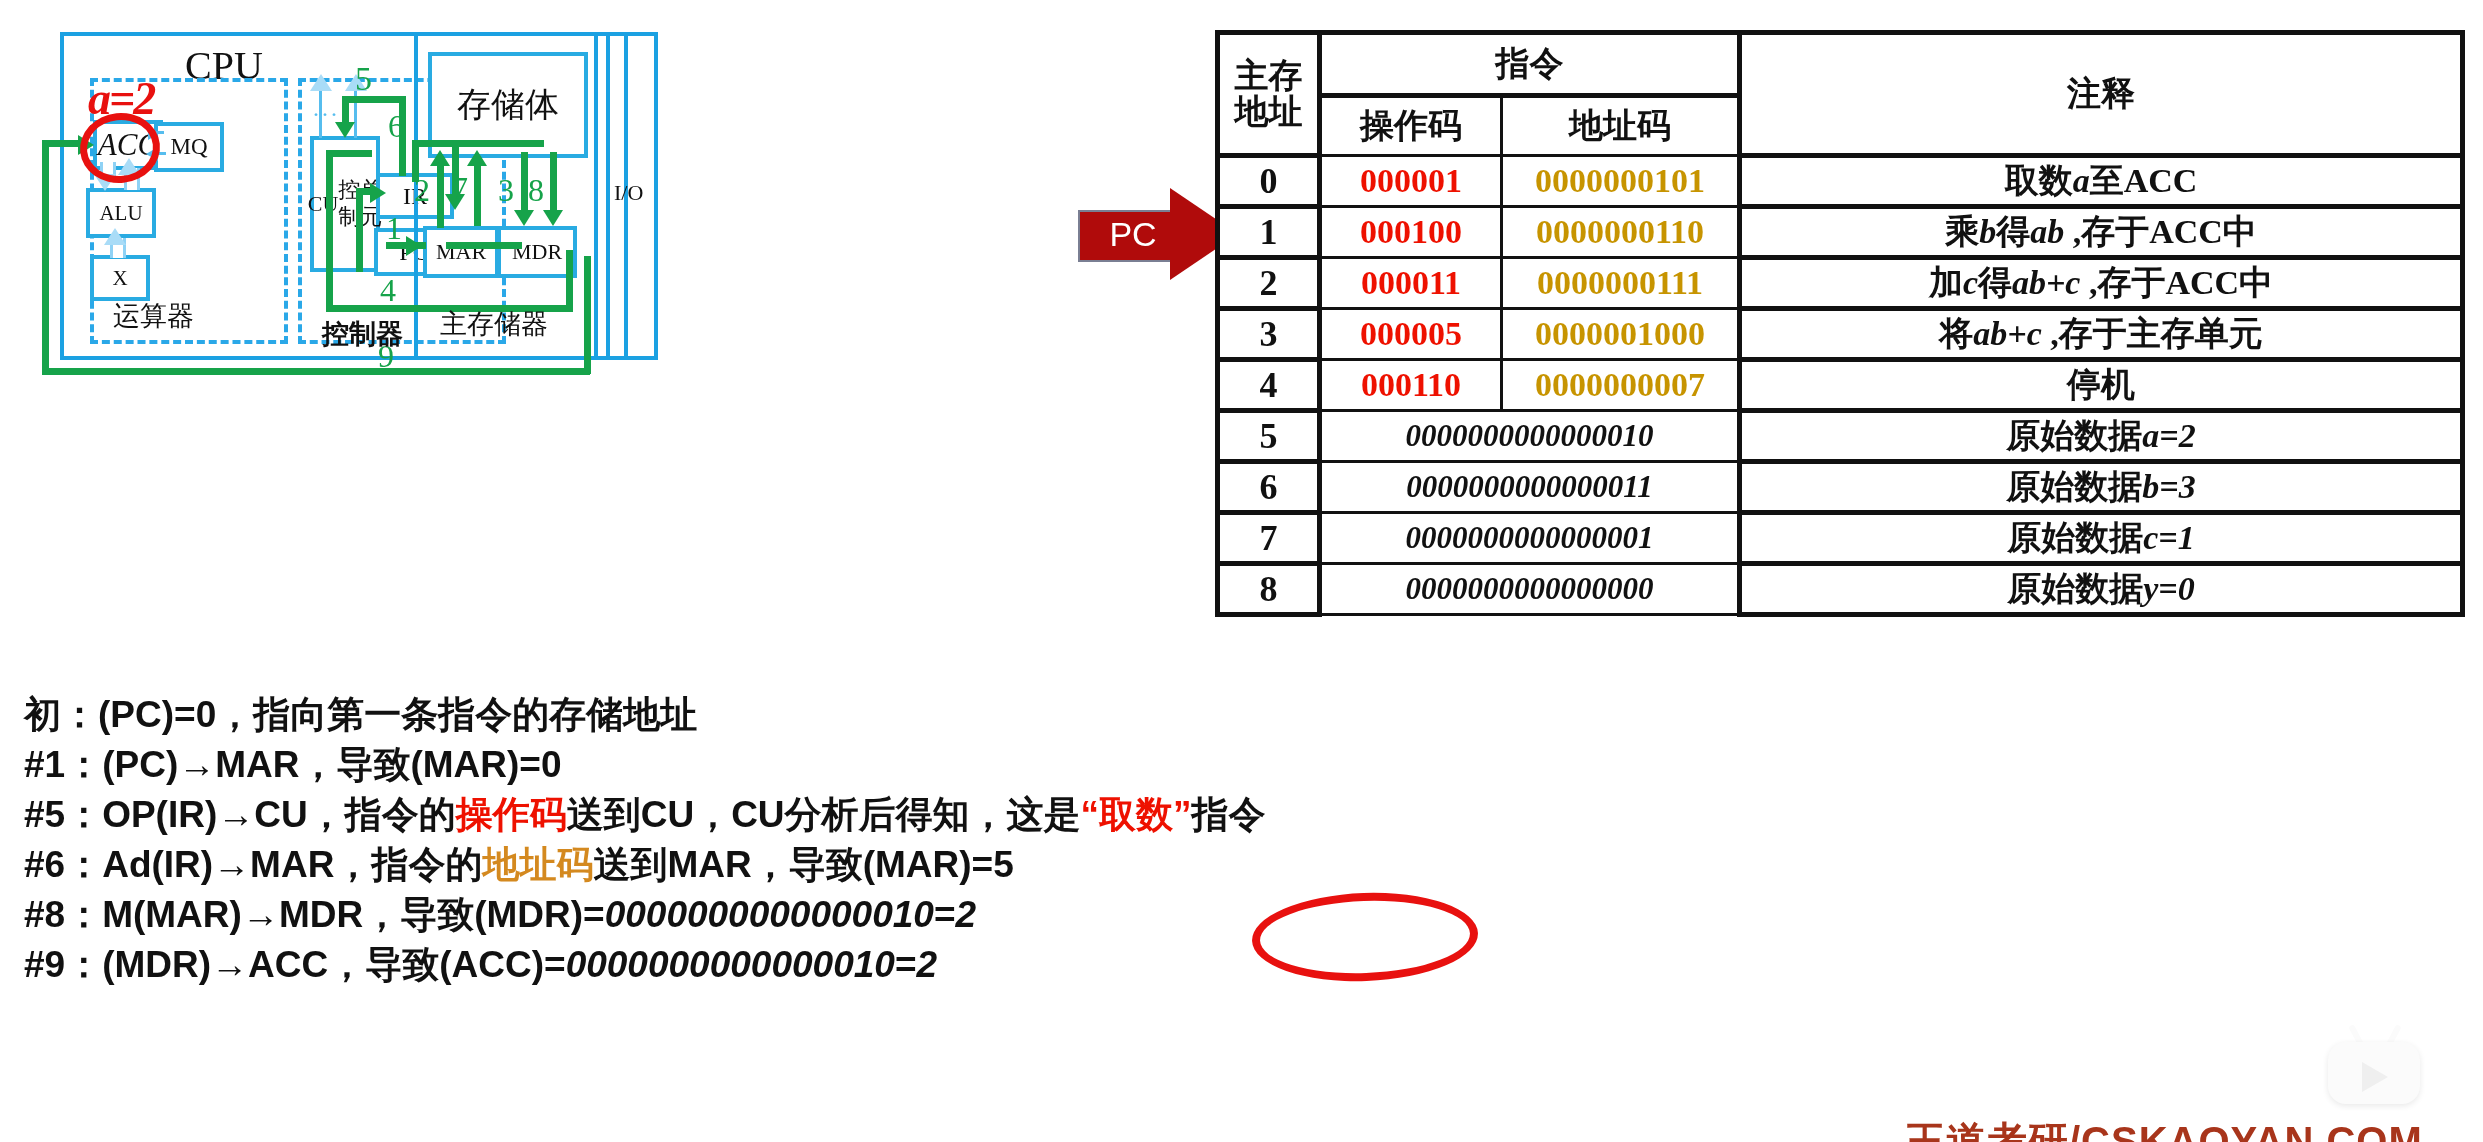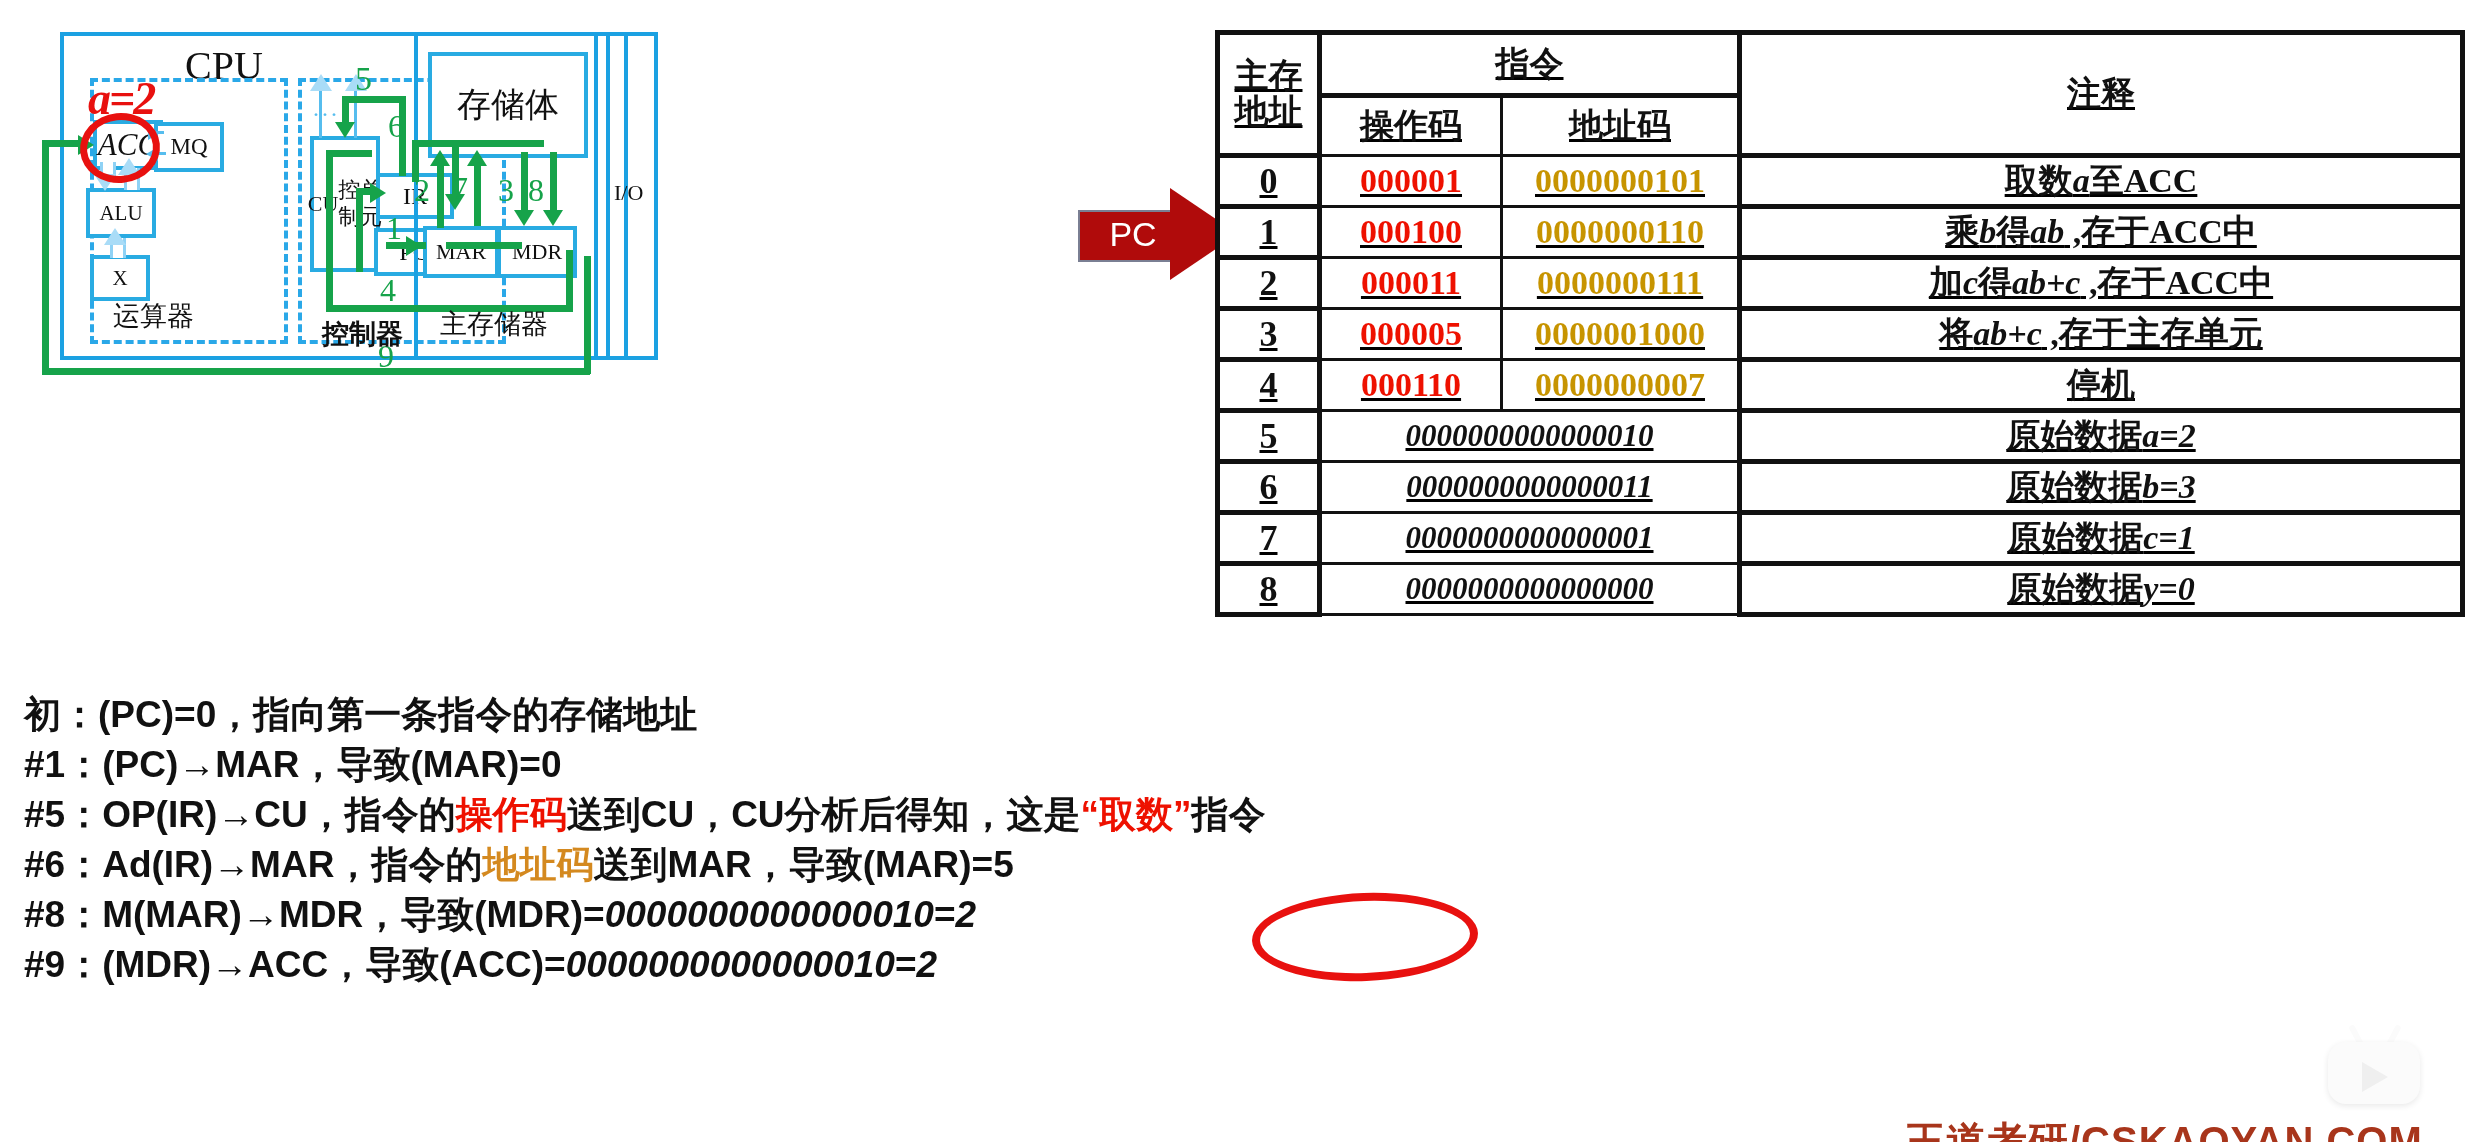--- a/index.html
+++ b/index.html
@@ -58,21 +58,21 @@
   #pc-badge .head{position:absolute;left:92px;top:0px;width:0;height:0;
                   border-top:46px solid transparent;border-bottom:46px solid transparent;
                   border-left:68px solid #b00b0b;}
   #pc-badge .pctext{position:absolute;left:10px;top:24px;width:90px;height:44px;
                     display:flex;align-items:center;justify-content:center;
                     color:#ffffff;font-size:34px;
                     font-family:"Liberation Sans",sans-serif;}
 
   
   #mem-table{position:absolute;left:1215px;top:30px;width:1245px;height:530px;
-             border-collapse:collapse;table-layout:fixed;background:#fff;text-decoration:underline;}
+             border-collapse:collapse;table-layout:fixed;background:#fff;}
   #mem-table td,#mem-table th{border:3px solid #111;padding:0;text-align:center;
              vertical-align:middle;font-family:"Liberation Serif",serif;}
   #mem-table .outer{border-width:5px;}
   .th-txt{font-size:34px;font-weight:700;line-height:1.05;color:#111;}
   .addr-cell{font-size:36px;font-weight:700;color:#111;}
   .op-cell{font-size:34px;font-weight:700;color:#ee1100;letter-spacing:0px;}
   .ad-cell{font-size:34px;font-weight:700;color:#c79400;letter-spacing:0px;}
   .data-cell{font-size:31px;font-weight:700;font-style:italic;color:#111;}
   .note-cell{font-size:34px;font-weight:700;color:#111;}
   .note-cell i{font-style:italic;}

